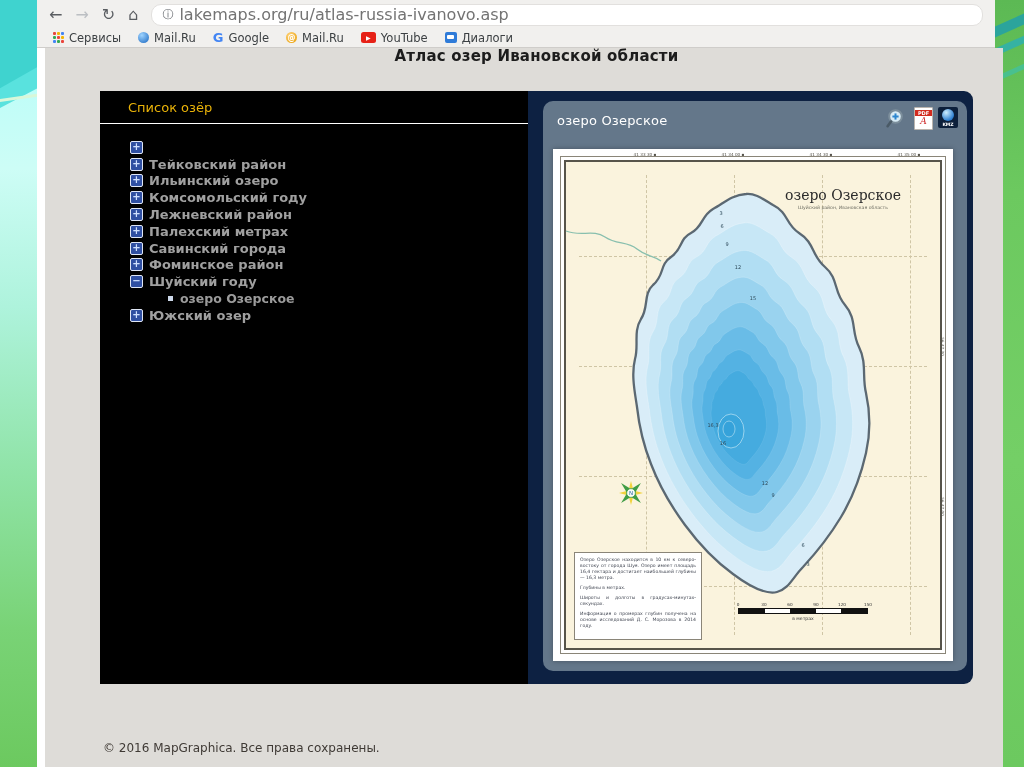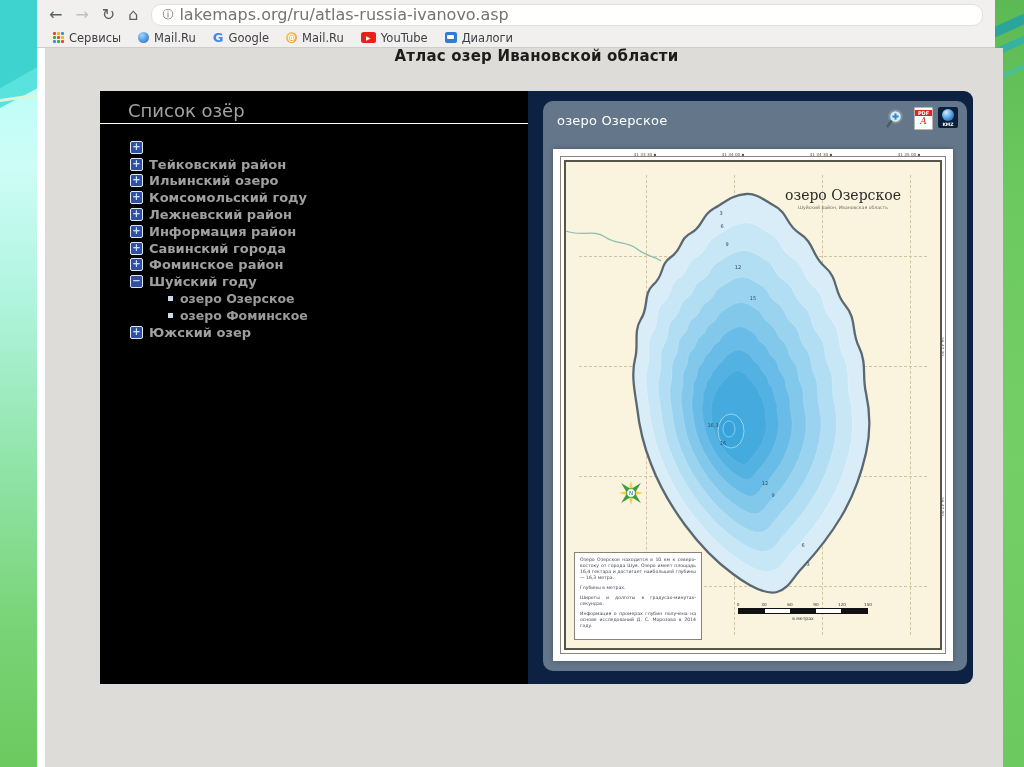--- a/index.html
+++ b/index.html
@@ -42,21 +42,21 @@
 
   
   .content{position:absolute;left:0;top:48px;width:100%;height:719px;background:#dedcd8;margin-left:8px;}
   .slide-title{position:absolute;left:55px;top:-1px;width:873px;text-align:center;
     font-size:15px;font-weight:bold;color:#1c1c1c;letter-spacing:.2px;}
   .slide{position:absolute;left:55px;top:43px;width:873px;height:593px;}
   .footer{position:absolute;left:58px;top:693px;font-size:12px;color:#3f3a35;}
 
   
   .lake-list-panel{position:absolute;left:0;top:0;width:428px;height:593px;background:#000;}
-  .list-header{position:absolute;left:28px;top:9px;font-size:18px;color:#a3a3a3;}
+  .list-header{position:absolute;left:28px;top:9px;font-size:13px;color:#eab308;}
   .list-rule{position:absolute;left:0;top:32px;width:100%;border-top:1px solid #fff;}
   .tree{position:absolute;left:30px;top:48px;right:4px;}
   .district-row{display:flex;align-items:center;height:16.8px;cursor:default;}
   .tree-toggle{width:11px;height:11px;background:#2f4fa2;border:1px solid #dfe6f5;border-radius:2px;
     color:#cfe0ff;font-size:10px;line-height:10px;text-align:center;margin-right:6px;flex:0 0 auto;font-weight:bold;}
   .district-label{font-size:13px;font-weight:bold;color:#a0a0a0;white-space:nowrap;}
   .lake-row{display:flex;align-items:center;height:16.8px;padding-left:38px;}
   .lake-bullet{width:5px;height:5px;background:#cdd8ea;margin-right:7px;flex:0 0 auto;}
   .lake-label{font-size:12.5px;font-weight:bold;color:#9b9b9b;white-space:nowrap;}
 
@@ -189,41 +189,37 @@
               <div class="district-row">
                 <span class="tree-toggle">+</span>
                 <span class="district-label">Комсомольский году</span>
               </div>
               <div class="district-row">
                 <span class="tree-toggle">+</span>
                 <span class="district-label">Лежневский район</span>
               </div>
               <div class="district-row">
                 <span class="tree-toggle">+</span>
-                <span class="district-label">Информация район</span>
+                <span class="district-label">Палехский метрах</span>
               </div>
               <div class="district-row">
                 <span class="tree-toggle">+</span>
                 <span class="district-label">Савинский города</span>
               </div>
               <div class="district-row">
                 <span class="tree-toggle">+</span>
                 <span class="district-label">Фоминское район</span>
               </div>
               <div class="district-row">
                 <span class="tree-toggle">−</span>
                 <span class="district-label">Шуйский году</span>
               </div>
               <div class="lake-row">
                 <span class="lake-bullet"></span>
                 <span class="lake-label">озеро Озерское</span>
-              </div>
-              <div class="lake-row">
-                <span class="lake-bullet"></span>
-                <span class="lake-label">озеро Фоминское</span>
               </div>
               <div class="district-row">
                 <span class="tree-toggle">+</span>
                 <span class="district-label">Южский озер</span>
               </div>
             </div>
         </div>
 
         <div class="map-outer">
           <div class="map-slate">
@@ -345,15 +341,16 @@
                   <i style="background:#fff"></i>
                     <i style="background:#111"></i>
                 </div>
                 <div class="sb-caption">в метрах</div>
               </div>
             </div>
           </div>
         </div>
       </div>
 
+      <div class="footer">© 2016 MapGraphica. Все права сохранены.</div>
     </div>
   </div>
 </div>
 
 </body></html>

